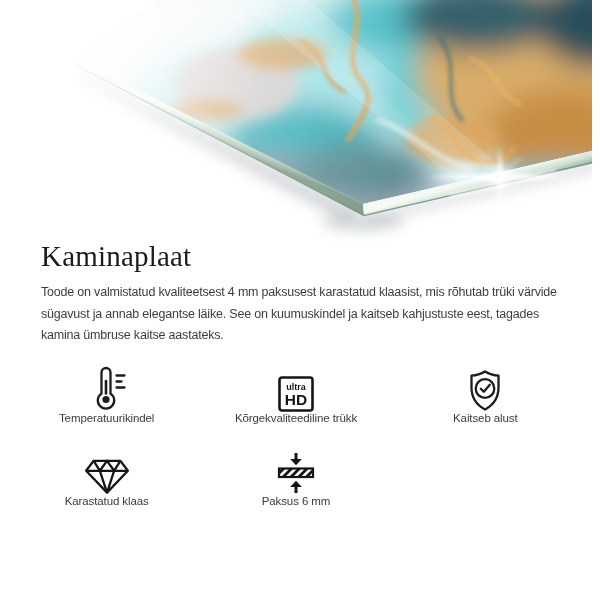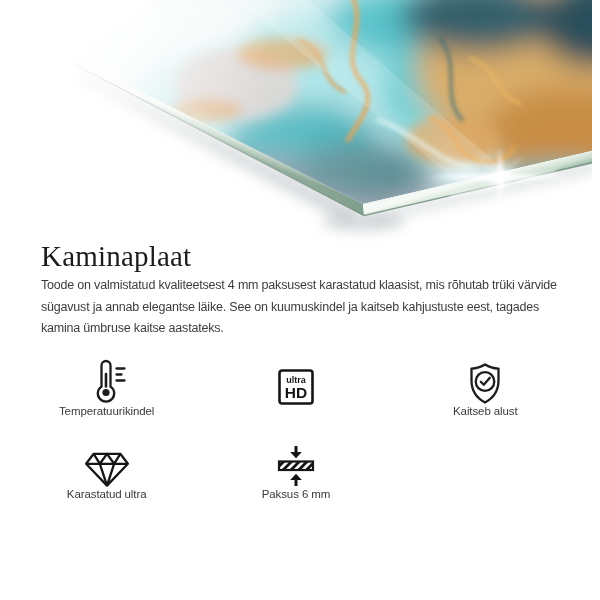--- a/index.html
+++ b/index.html
@@ -3,21 +3,21 @@
 <meta charset="utf-8">
 <style>
   html,body{margin:0;padding:0;background:#fff;}
   .page{position:relative;width:592px;height:600px;background:#fff;overflow:hidden;
         font-family:"Liberation Sans", sans-serif;color:#3d3d3d;}
   .hero{position:relative;width:600px;height:230px;}
   .hero svg{position:absolute;top:0;left:0;display:block;}
   .content{padding:0 41px;}
   .heading{margin:10px 0 0 0;font-family:"Liberation Serif", serif;font-weight:400;
            font-size:29px;line-height:33px;color:#1b1b1b;letter-spacing:0.2px;}
-  .para{margin-top:2px;width:525px;font-size:12.5px;line-height:21.5px;
+  .para{margin-top:9px;width:525px;font-size:12.5px;line-height:21.5px;
         letter-spacing:-0.2px;color:#3d3d3d;}
   .features{margin-top:18px;padding:0 12px;display:grid;
             grid-template-columns:repeat(3,1fr);row-gap:24px;}
   .feature{display:flex;flex-direction:column;align-items:center;}
   .icon-box{height:47px;display:flex;align-items:flex-end;justify-content:center;text-align:right;}
   .feature-label{font-size:11.5px;color:#3a3a3a;letter-spacing:-0.1px;
                  white-space:nowrap;}
   .hd-top{font-family:"Liberation Sans",sans-serif;font-weight:bold;font-size:9px;fill:#151515;}
   .hd-bottom{font-family:"Liberation Sans",sans-serif;font-weight:bold;font-size:15.5px;fill:#151515;}
 </style>
@@ -151,20 +151,21 @@
     </div>
 
     <div class="feature">
       <div class="icon-box">
         <svg width="36" height="36" viewBox="0 0 36 36">
           <rect x="1.5" y="1.5" width="33" height="33" rx="2.5" fill="none" stroke="#151515" stroke-width="2.6"></rect>
           <text x="18" y="13.5" text-anchor="middle" class="hd-top">ultra</text>
           <text x="18" y="29" text-anchor="middle" class="hd-bottom">HD</text>
         </svg>
       </div>
+      <div class="feature-label">Kõrgekvaliteediline trükk</div>
     </div>
 
     <div class="feature">
       <div class="icon-box">
         <svg width="40" height="44" viewBox="0 0 40 44">
           <g fill="none" stroke="#1c1c1c" stroke-width="2.3" stroke-linecap="round" stroke-linejoin="round">
             <path d="M20,3.5 C24,6 28.6,7.4 33.5,7.6 V19.5 C33.5,30 28,37.2 20,41.5 C12,37.2 6.5,30 6.5,19.5 V7.6 C11.4,7.4 16,6 20,3.5 Z"></path>
             <circle cx="20" cy="20.5" r="9.3"></circle>
             <path d="M15.8,20.8 L18.8,23.8 L24.8,16.8"></path>
           </g>
@@ -177,21 +178,21 @@
       <div class="icon-box">
         <svg width="48" height="38" viewBox="0 0 50 40">
           <g fill="none" stroke="#151515" stroke-width="2.4" stroke-linejoin="round">
             <path d="M11,4 L39,4 L47,14.5 L25,37.5 L3,14.5 Z"></path>
             <path d="M3,14.5 H47"></path>
             <path d="M11,4 L17.5,14.5 L25,4 L32.5,14.5 L39,4"></path>
             <path d="M17.5,14.5 L25,37.5 M32.5,14.5 L25,37.5"></path>
           </g>
         </svg>
       </div>
-      <div class="feature-label">Karastatud ultra</div>
+      <div class="feature-label">Karastatud klaas</div>
     </div>
 
 
     <div class="feature">
       <div class="icon-box">
         <svg width="40" height="44" viewBox="0 0 40 44">
           <defs>
             <pattern id="th-hatch" width="5.5" height="5.5" patternUnits="userSpaceOnUse" patternTransform="rotate(45)">
               <rect width="2.8" height="5.5" fill="#141414"></rect>
             </pattern>

